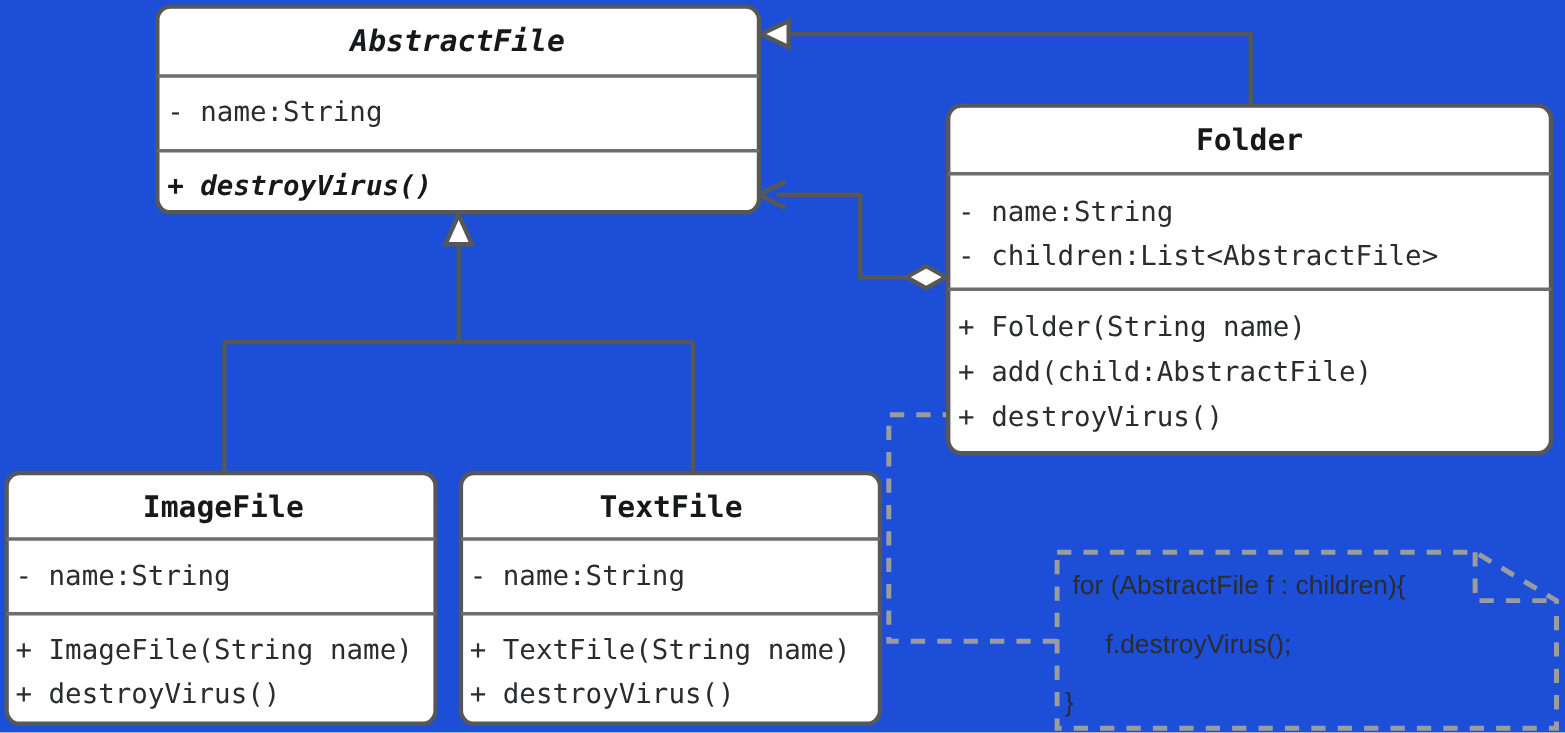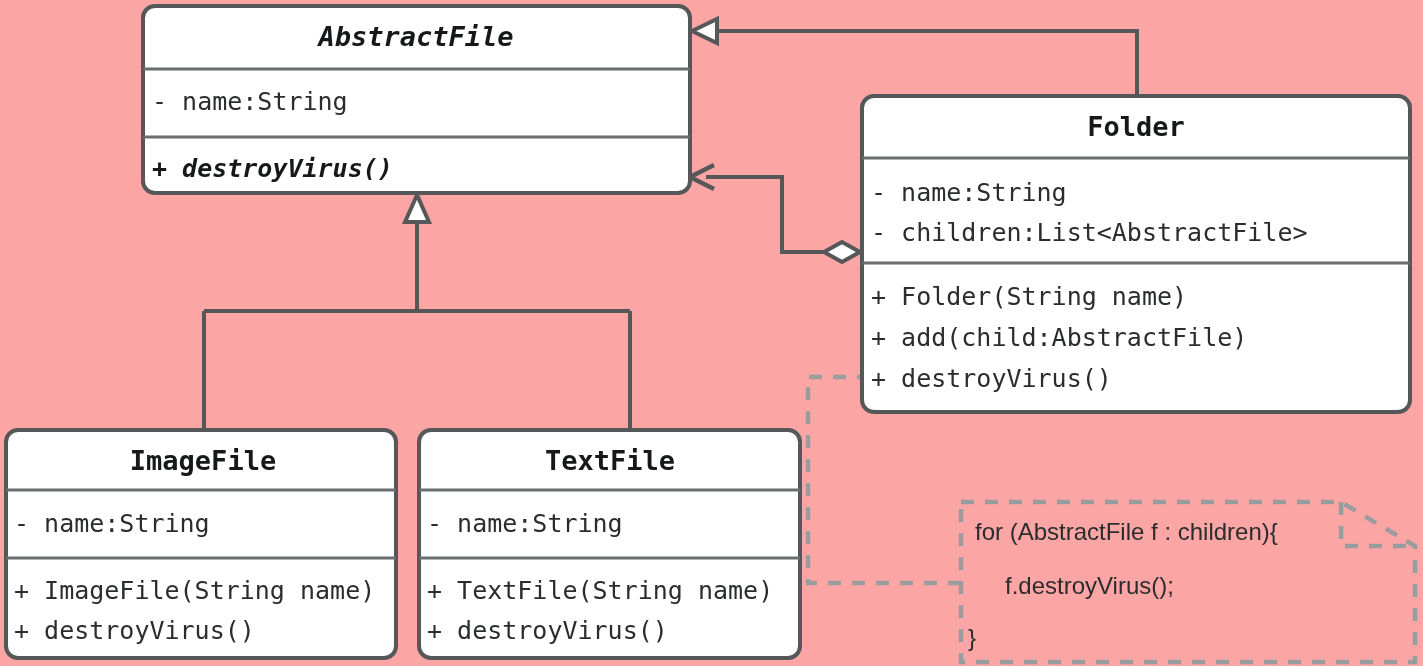--- a/index.html
+++ b/index.html
@@ -4,21 +4,21 @@
 <style>
   html, body {
     margin: 0;
     padding: 0;
     background: #ffffff;
   }
   #diagram-root {
     position: relative;
     width: 1423px;
     height: 666px;
-    background: #fca5a5;
+    background: #1d4ed8;
     font-family: "DejaVu Sans Mono", monospace;
     overflow: hidden;
   }
   svg#uml-canvas {
     position: absolute;
     left: 0;
     top: 0;
     width: 1423px;
     height: 666px;
     display: block;

